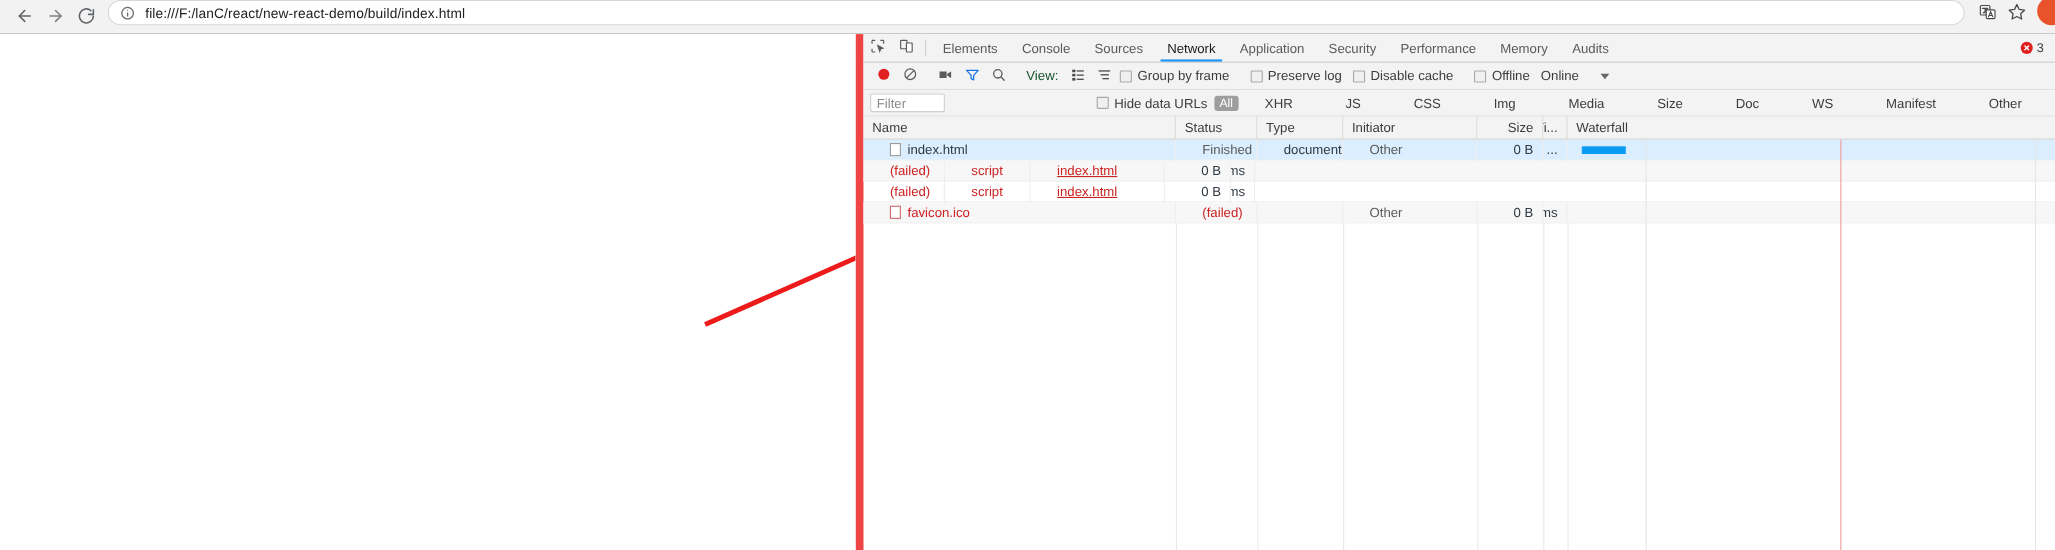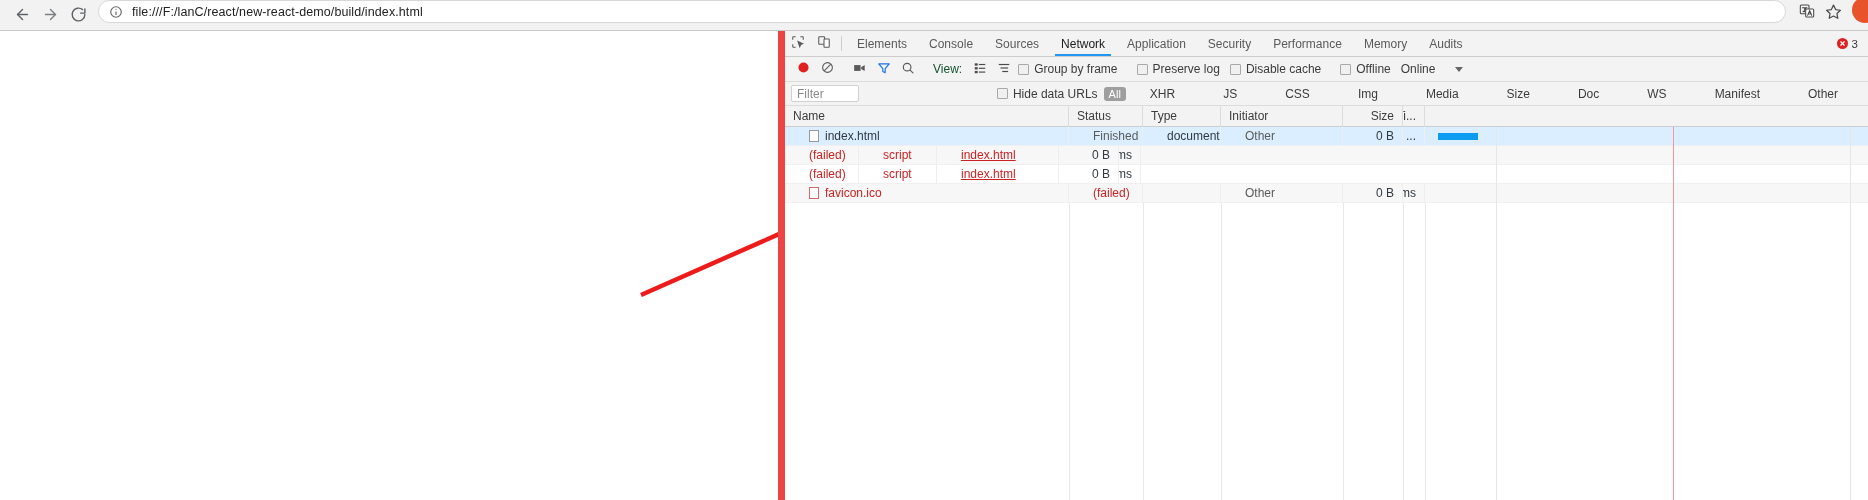--- a/index.html
+++ b/index.html
@@ -535,20 +535,23 @@
         </div>
         <div class="th" style="width: 122px;">
           <span>Initiator</span>
         </div>
         <div class="th" style="width: 60px; justify-content: flex-end; padding-right: 8px; padding-left: 0px;">
           <span>Size</span>
         </div>
         <div class="th" style="width: 22px; justify-content: flex-end; padding-right: 8px; padding-left: 0px;">
           <span>Ti...</span>
         </div>
+        <div class="th" style="flex: 1 1 auto; border-right: none;">
+          <span>Waterfall</span>
+        </div>
       </div>
     <div id="table-body">
         <div class="tr selected">
           <div class="td bordered name-cell" style="width: 284px;">
             <span class="file-icon"></span>
             <span>index.html</span>
           </div>
           <div class="td bordered" style="width: 74px;">
             <span class="text-muted">Finished</span>
           </div>

